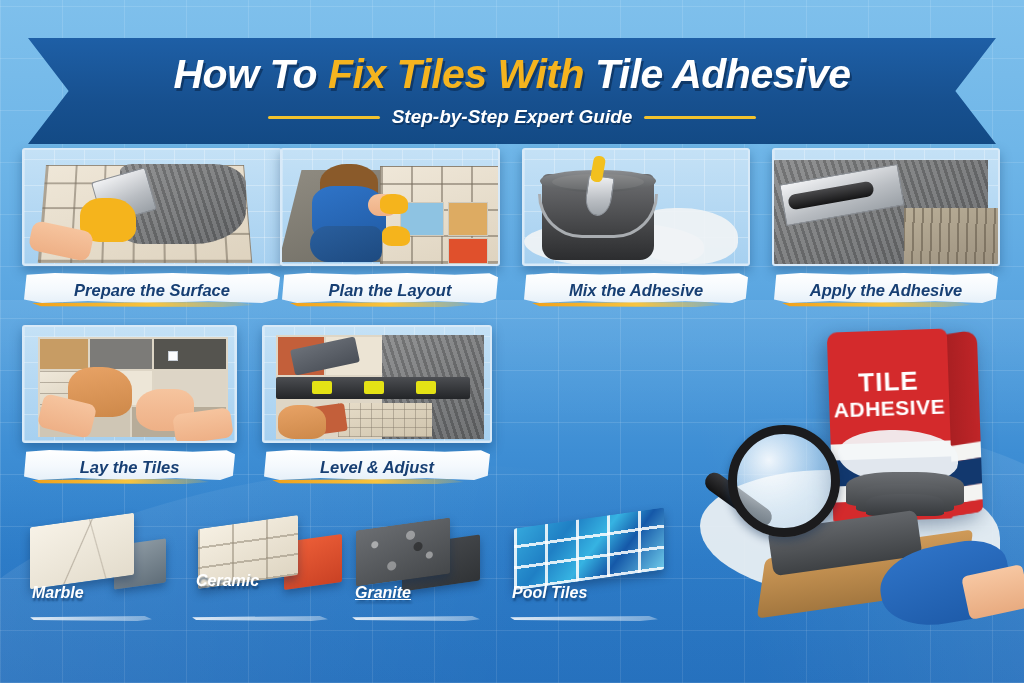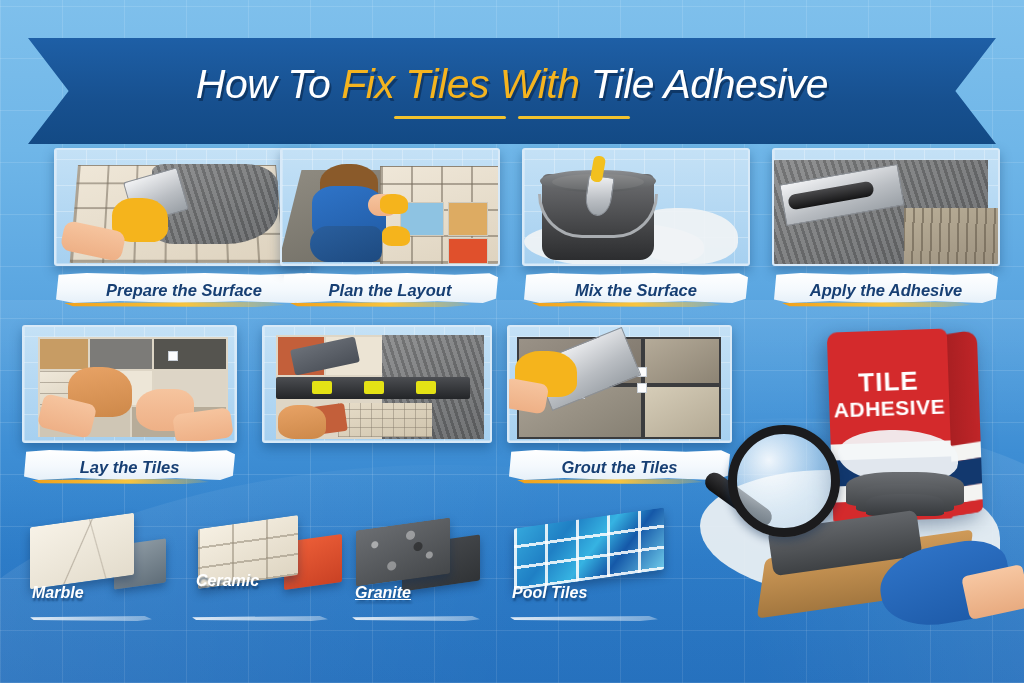--- a/index.html
+++ b/index.html
@@ -34,21 +34,21 @@
   
   .banner { position:absolute; left:28px; top:38px; width:968px; height:106px;
     background:linear-gradient(180deg,#1d5da3 0%, #17508f 55%, #134madd 100%);
     background:linear-gradient(180deg,#1e5fa6 0%, #17508f 60%, #134a85 100%);
     clip-path: polygon(0 0, 100% 0, 100% 100%, 0 100%, 4.2% 50%);
     clip-path: polygon(0% 0%, 100% 0%, 95.8% 50%, 100% 100%, 0% 100%, 4.2% 50%);
     box-shadow:0 6px 14px rgba(10,40,80,.35);
   }
   .banner-inner { position:absolute; inset:0; display:flex; flex-direction:column;
     align-items:center; justify-content:center; }
-  .title { font-size:41px; font-weight:normal; font-style:italic; color:#ffffff;
+  .title { font-size:41px; font-weight:bold; font-style:italic; color:#ffffff;
     letter-spacing:-.5px; white-space:nowrap; line-height:1;
     text-shadow:2px 3px 0 rgba(8,35,70,.55); }
   .title .hl { color:#f5b41f; }
   .subwrap { display:flex; align-items:center; gap:12px; margin-top:11px; }
   .subline { width:112px; height:3px; background:#f2c22e; border-radius:2px; }
   .subtitle { font-size:19px; font-weight:bold; font-style:italic; color:#ffffff;
     white-space:nowrap; text-shadow:1px 2px 0 rgba(8,35,70,.5); }
 
   
   .step { position:absolute; }
@@ -151,26 +151,27 @@
   <div class="swoosh3"></div>
   <div class="swoosh1"></div>
   <div class="swoosh2"></div>
   <div class="botshade"></div>
 
   <div class="banner">
     <div class="banner-inner">
       <div class="title"><span>How To </span><span class="hl">Fix Tiles With</span><span> Tile Adhesive</span></div>
       <div class="subwrap">
         <div class="subline"></div>
+        <div class="subtitle">Step-by-Step Expert Guide</div>
         <div class="subline"></div>
       </div>
     </div>
   </div>
 
-  <div class="step" style="left:22px; top:148px; width:260px;margin-left:32px;">
+  <div class="step" style="left:22px; top:148px; width:260px;">
     <div class="thumb" style="height:118px;">
       <div class="art">
         <div class="sky"></div>
         <div class="tilefield" style="left:18px; top:12px; width:206px; height:100px; transform:perspective(260px) rotateX(12deg);"></div>
         <div class="mortar" style="left:96px; top:14px; width:126px; height:80px; border-radius:10% 26% 42% 18%;"></div>
         <div class="trowelblade" style="left:72px; top:24px; width:56px; height:44px; transform:rotate(-16deg); border-radius:3px;"></div>
         <div class="glove" style="left:56px; top:48px; width:56px; height:44px;"></div>
         <div class="skin" style="left:6px; top:76px; width:62px; height:30px; transform:rotate(12deg); border-radius:10px;"></div>
       </div>
     </div>
@@ -219,21 +220,21 @@
             background:linear-gradient(180deg,#8a8b8c,#6a6c6e); border-radius:50%;"></div>
         <div style="position:absolute; left:14px; top:44px; width:120px; height:44px;
             border:3px solid #a9adb1; border-top:none; border-radius:0 0 60px 60px; background:transparent;"></div>
         <div class="trowelblade" style="left:62px; top:26px; width:26px; height:40px; transform:rotate(8deg); border-radius:3px 3px 50% 50%;"></div>
         <div style="position:absolute; left:68px; top:6px; width:12px; height:26px; background:#f2c01e; border-radius:5px; transform:rotate(10deg);"></div>
       </div>
     </div>
     <div class="label-wrap">
       <div class="label-bg"></div>
         <div class="label-ul"></div>
-      <div class="label-tx">Mix the Surface</div>
+      <div class="label-tx">Mix the Adhesive</div>
     </div>
   </div>
 
   <div class="step" style="left:772px; top:148px; width:228px;text-decoration:underline;">
     <div class="thumb" style="height:118px;">
       <div class="art">
         <div class="sky"></div>
         <div class="mortar" style="left:-6px; top:10px; width:220px; height:104px;"></div>
         <div style="position:absolute; left:130px; top:58px; width:96px; height:56px;
             background-image:repeating-linear-gradient(92deg, rgba(90,80,65,.5) 0 2px, transparent 2px 9px), linear-gradient(160deg,#b9ae97,#9d9280);"></div>
@@ -291,45 +292,27 @@
         <div style="position:absolute; left:100px; top:54px; width:20px; height:13px; background:#e4e215; border-radius:2px;"></div>
         <div style="position:absolute; left:152px; top:54px; width:20px; height:13px; background:#e4e215; border-radius:2px;"></div>
         <div style="position:absolute; left:74px; top:76px; width:94px; height:34px;
             background-image:repeating-linear-gradient(0deg, rgba(130,120,105,.45) 0 1px, transparent 1px 9px),
               repeating-linear-gradient(90deg, rgba(130,120,105,.45) 0 1px, transparent 1px 11px),
               linear-gradient(160deg,#e7ddc9,#cfc4ad);"></div>
         <div style="position:absolute; left:48px; top:78px; width:34px; height:28px; background:#c35f3a; transform:rotate(-8deg); border-radius:3px;"></div>
         <div class="glove" style="left:14px; top:78px; width:48px; height:34px; background:linear-gradient(170deg,#e8a366,#cd8849);"></div>
       </div>
     </div>
-  </div>
-
-  <div class="step" style="left:507px; top:325px; width:225px;">
-    <div class="thumb" style="height:118px;">
-      <div class="art">
-        <div class="sky"></div>
-        <div style="position:absolute; left:8px; top:10px; width:204px; height:102px; background:#3b3c3e;"></div>
-        <div style="position:absolute; left:10px; top:12px; width:122px; height:44px; background:linear-gradient(150deg,#9a9287,#7c7469);"></div>
-        <div style="position:absolute; left:136px; top:12px; width:74px; height:44px; background:linear-gradient(150deg,#b5ab99,#8d8474);"></div>
-        <div style="position:absolute; left:10px; top:60px; width:122px; height:50px; background:linear-gradient(150deg,#a9a194,#868073);"></div>
-        <div style="position:absolute; left:136px; top:60px; width:74px; height:50px; background:linear-gradient(150deg,#d6cdb8,#b2a893);"></div>
-        <div class="spacer" style="left:128px; top:40px;"></div>
-        <div class="spacer" style="left:128px; top:56px;"></div>
-        <div class="spacer" style="left:66px; top:62px;"></div>
-        <div class="trowelblade" style="left:30px; top:16px; width:96px; height:52px; transform:rotate(-22deg);"></div>
-        <div class="glove" style="left:6px; top:24px; width:62px; height:46px;"></div>
-        <div class="skin" style="left:-6px; top:54px; width:44px; height:30px; transform:rotate(10deg); border-radius:8px;"></div>
-      </div>
-    </div>
-    <div class="label-wrap">
-      <div class="label-bg"></div>
-        <div class="label-ul"></div>
-      <div class="label-tx">Grout the Tiles</div>
-    </div>
-  </div>
+    <div class="label-wrap">
+      <div class="label-bg"></div>
+        <div class="label-ul"></div>
+      <div class="label-tx">Level &amp; Adjust</div>
+    </div>
+  </div>
+
 
   <div class="splash" style="left:700px; top:470px; width:300px; height:130px; background:#eef2f4;"></div>
 
   <div class="bag">
     <div class="bag-side">
       <div class="bag-white" style="top:112px; height:16px;"></div>
       <div class="bag-blue" style="top:128px; height:26px;"></div>
       <div class="bag-white" style="top:154px; height:16px;"></div>
       <div class="bag-red2" style="top:170px; height:20px;"></div>
     </div>

